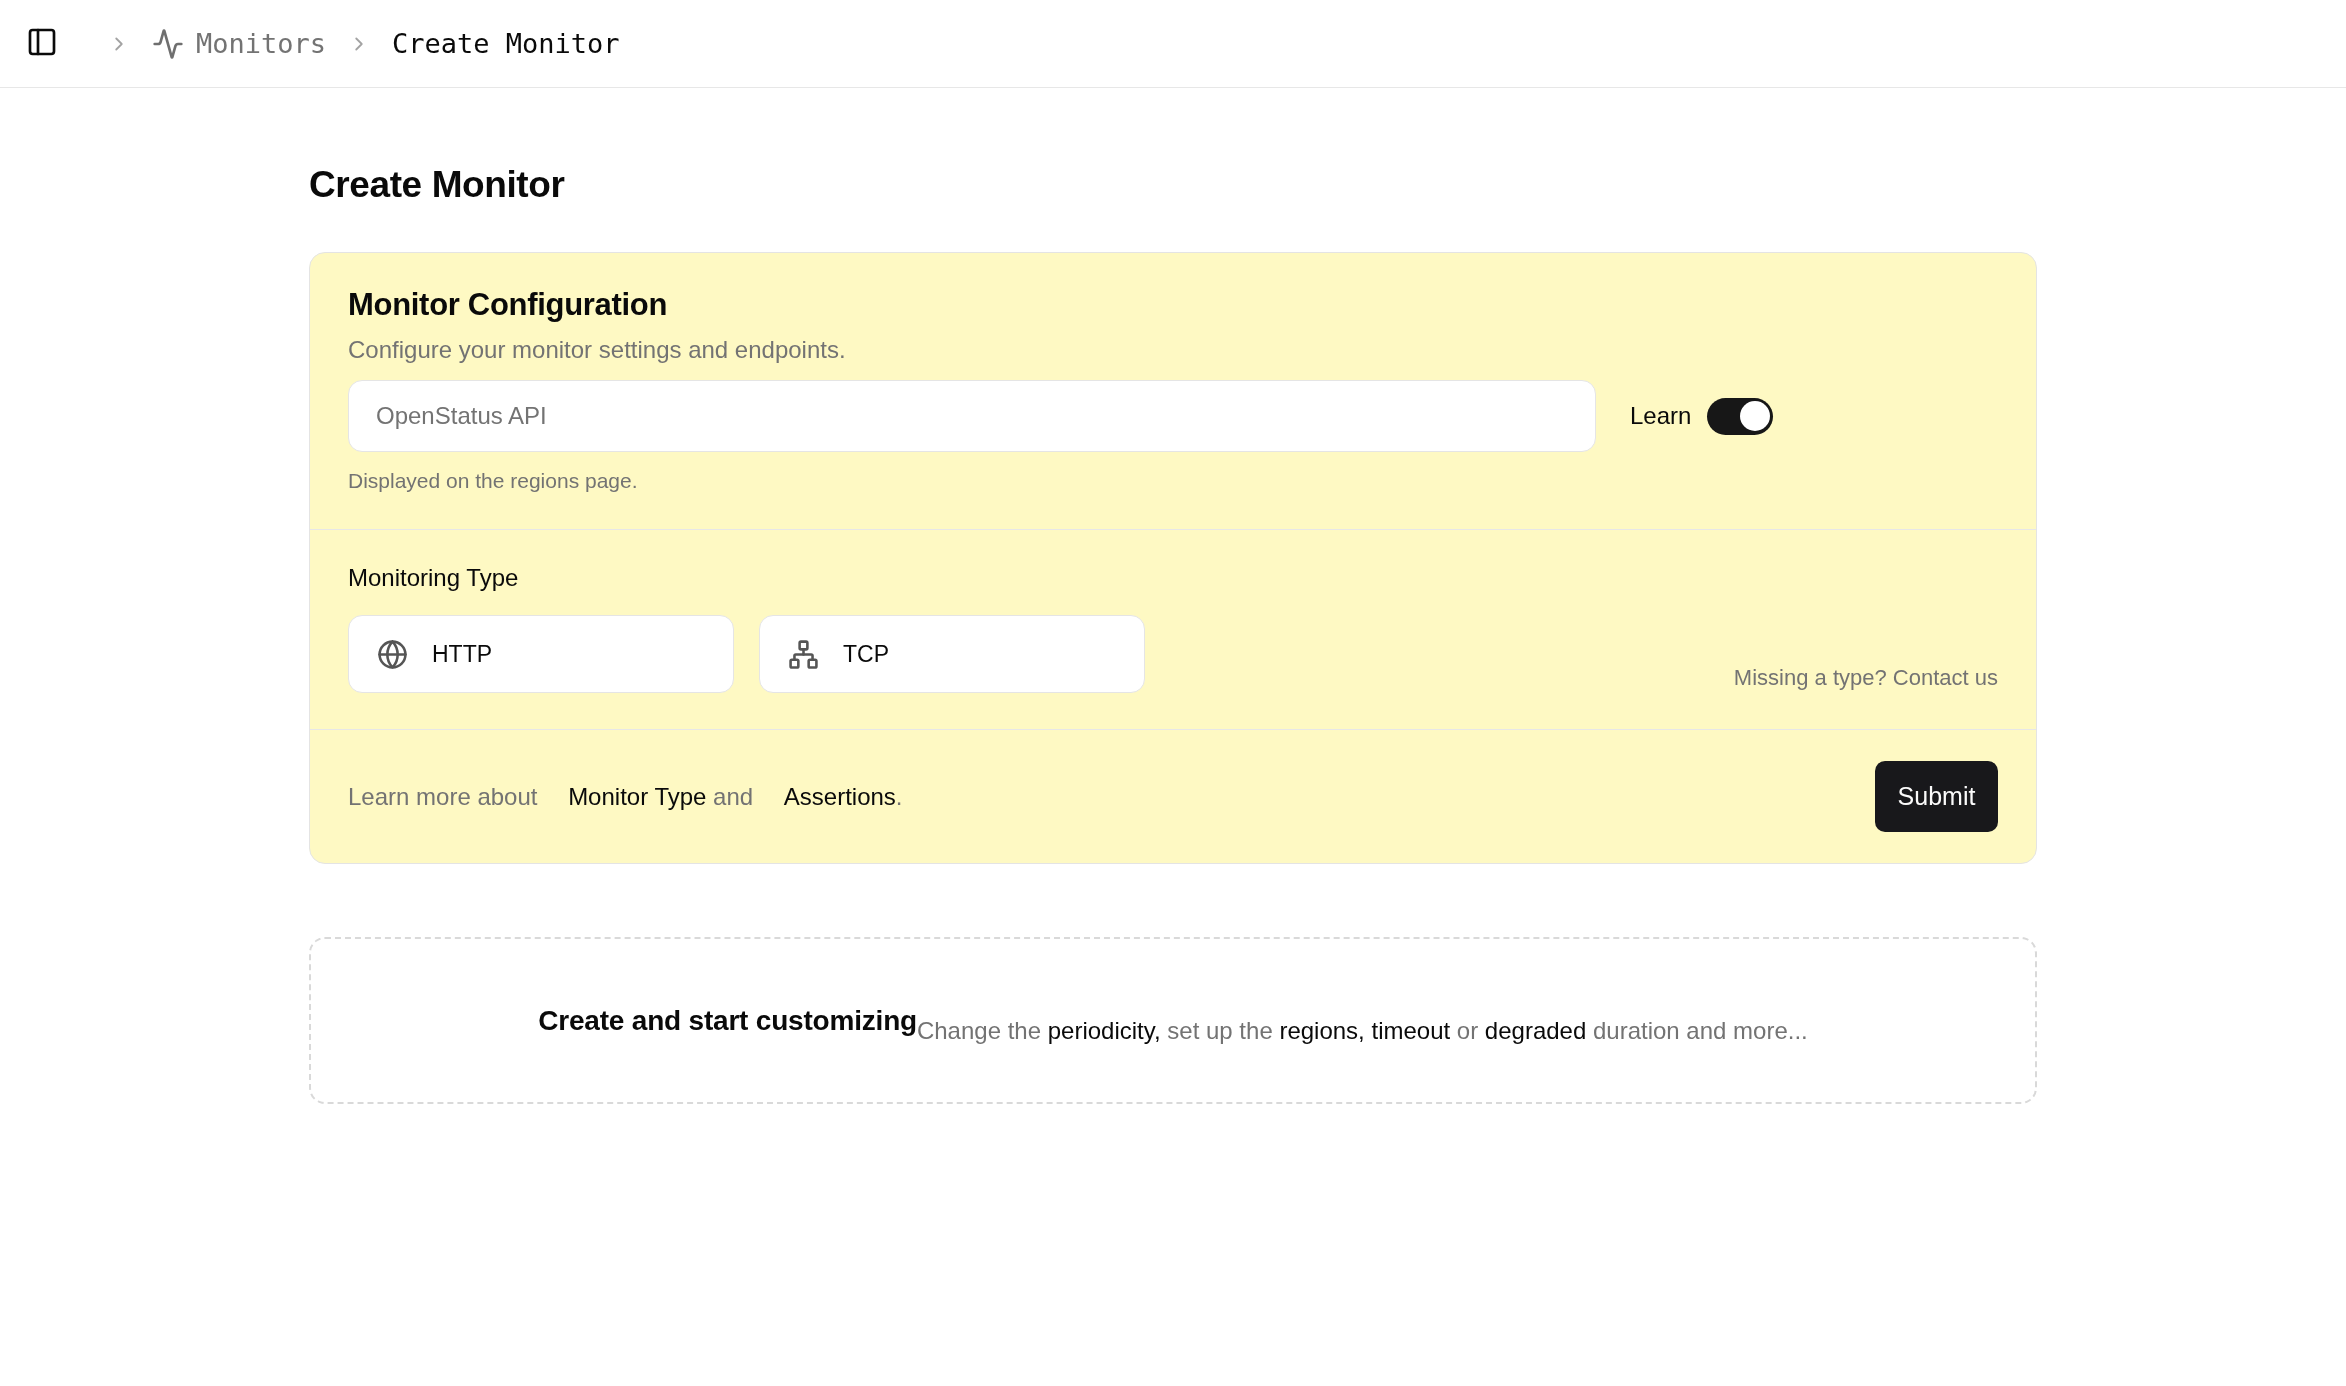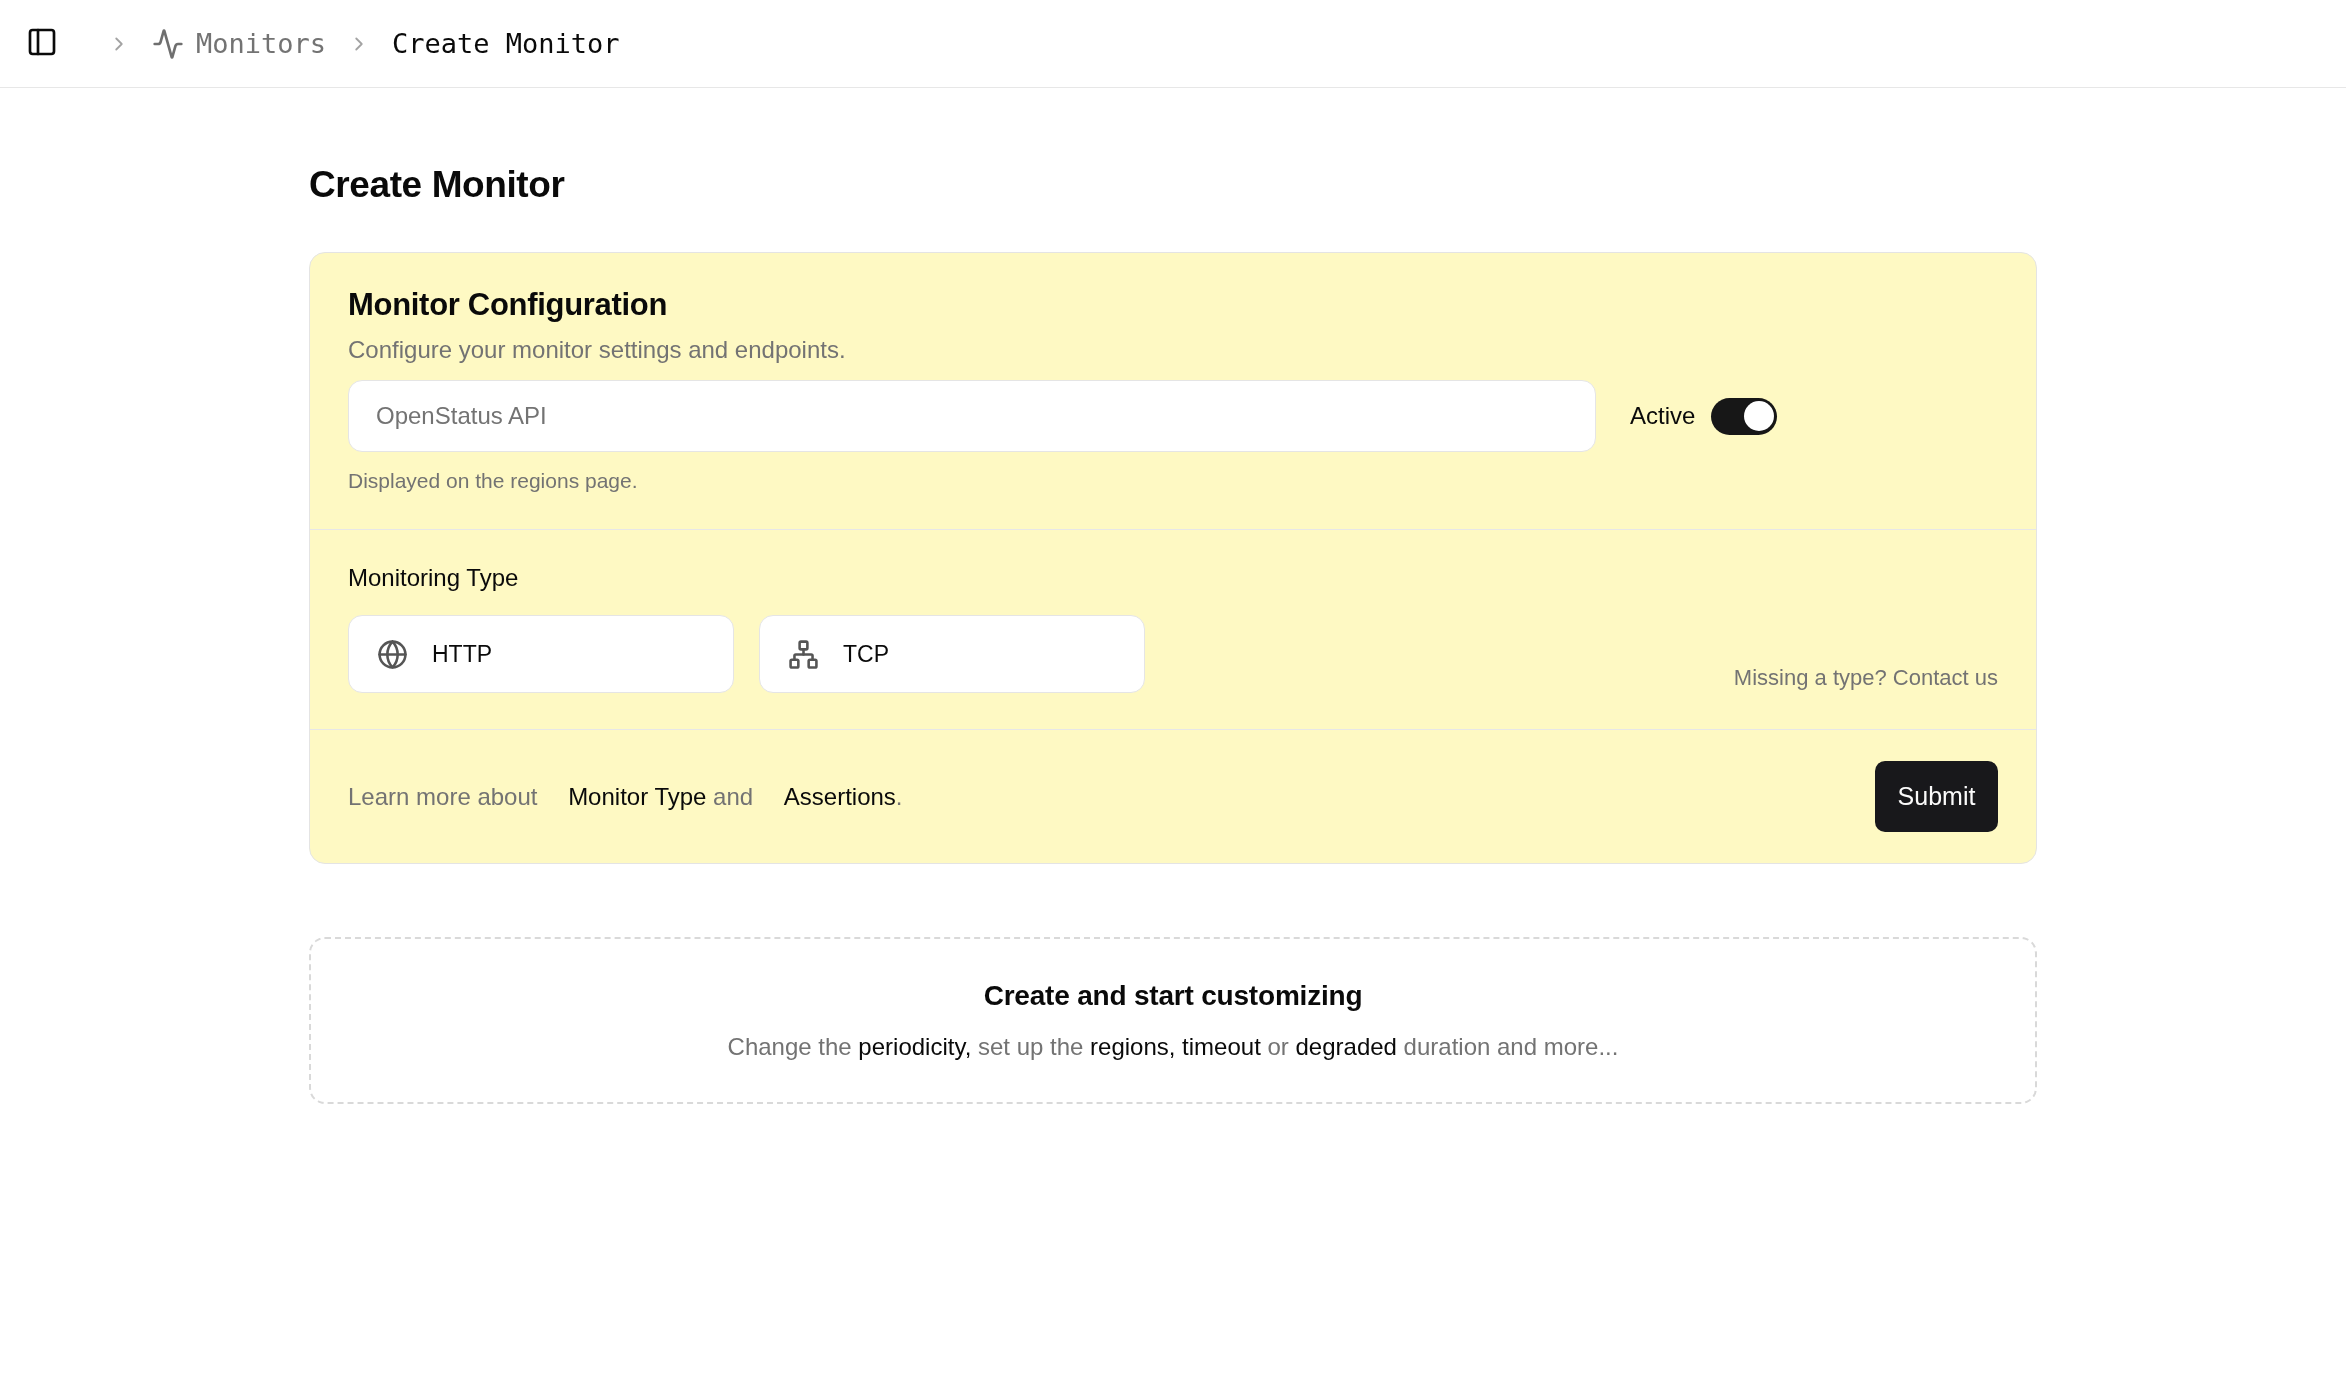--- a/index.html
+++ b/index.html
@@ -143,21 +143,21 @@
     font-weight: 500;
     font-family: "Liberation Sans", sans-serif;
     cursor: pointer;
   }
 
   .dashed-card {
     margin-top: 73px;
     height: 167px;
     border: 2px dashed #d9d9d9;
     border-radius: 16px;
-    display: flex; flex-direction: column;
+    display: flex; flex-direction: row;
     align-items: center; justify-content: center;
   }
   .dashed-title { font-size: 28px; font-weight: 600; letter-spacing: -0.2px; }
   .dashed-line { margin-top: 21px; font-size: 24px; color: #737373; white-space: pre-wrap; }
   .dashed-line .strong { color: #0a0a0a; font-weight: 500; }
 </style>
 </head>
 <body>
 
 <header class="topbar">
@@ -201,21 +201,21 @@
   <section class="card">
 
     <div class="card-section">
       <h2 class="card-title">Monitor Configuration</h2>
       <p class="card-subtitle">Configure your monitor settings and endpoints.</p>
 
 
       <div class="name-row">
         <input class="text-input" type="text" placeholder="OpenStatus API" style="">
         <div class="active-group">
-          <span class="active-label">Active</span>
+          <span class="active-label">Learn</span>
           <button class="switch" aria-checked="true">
             <span class="knob"></span>
           </button>
         </div>
       </div>
 
       <p class="field-help">Displayed on the regions page.</p>
     </div>
 
     <div class="divider"></div>

